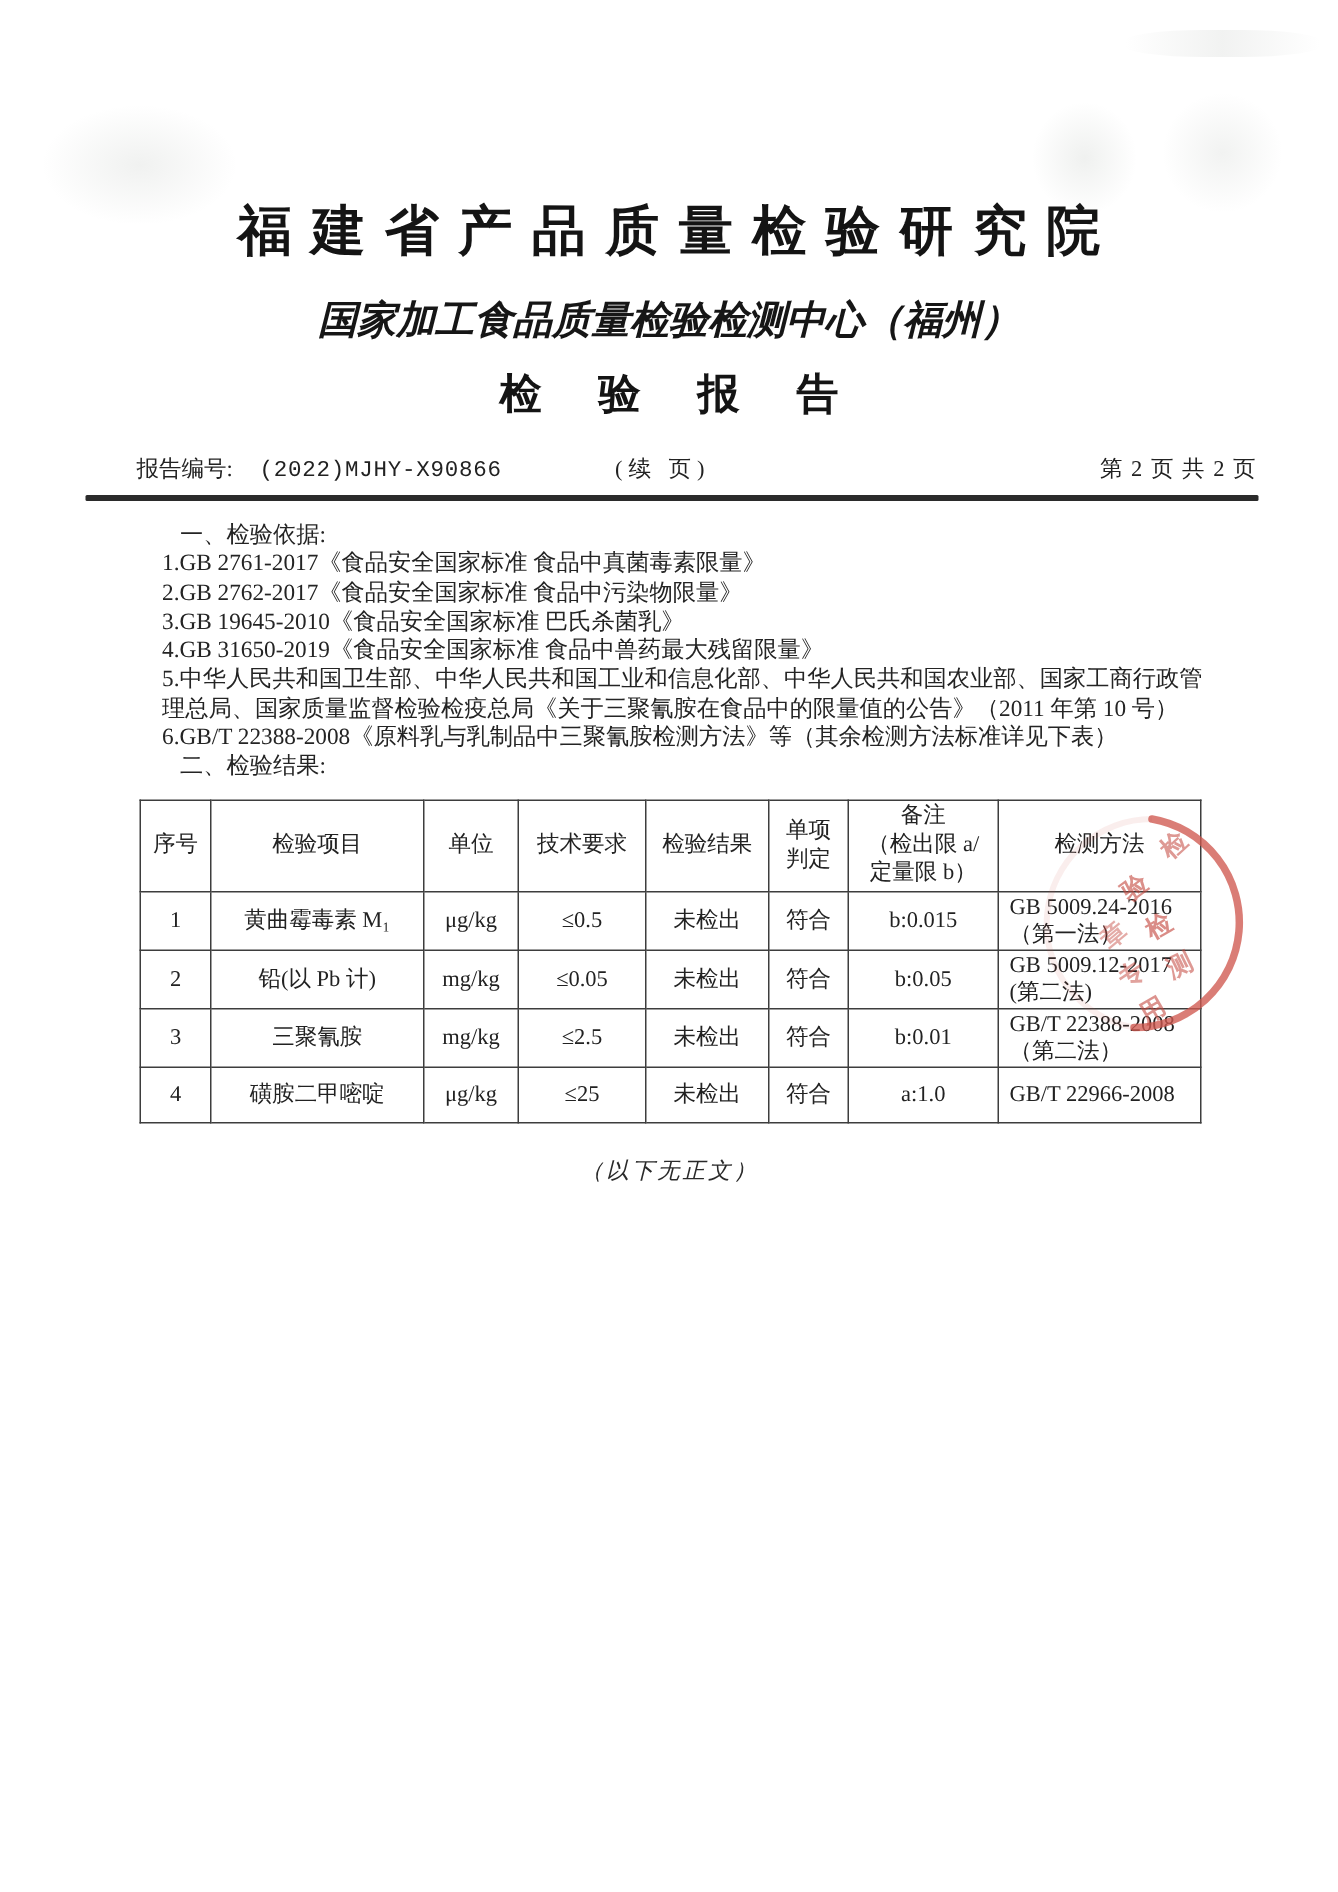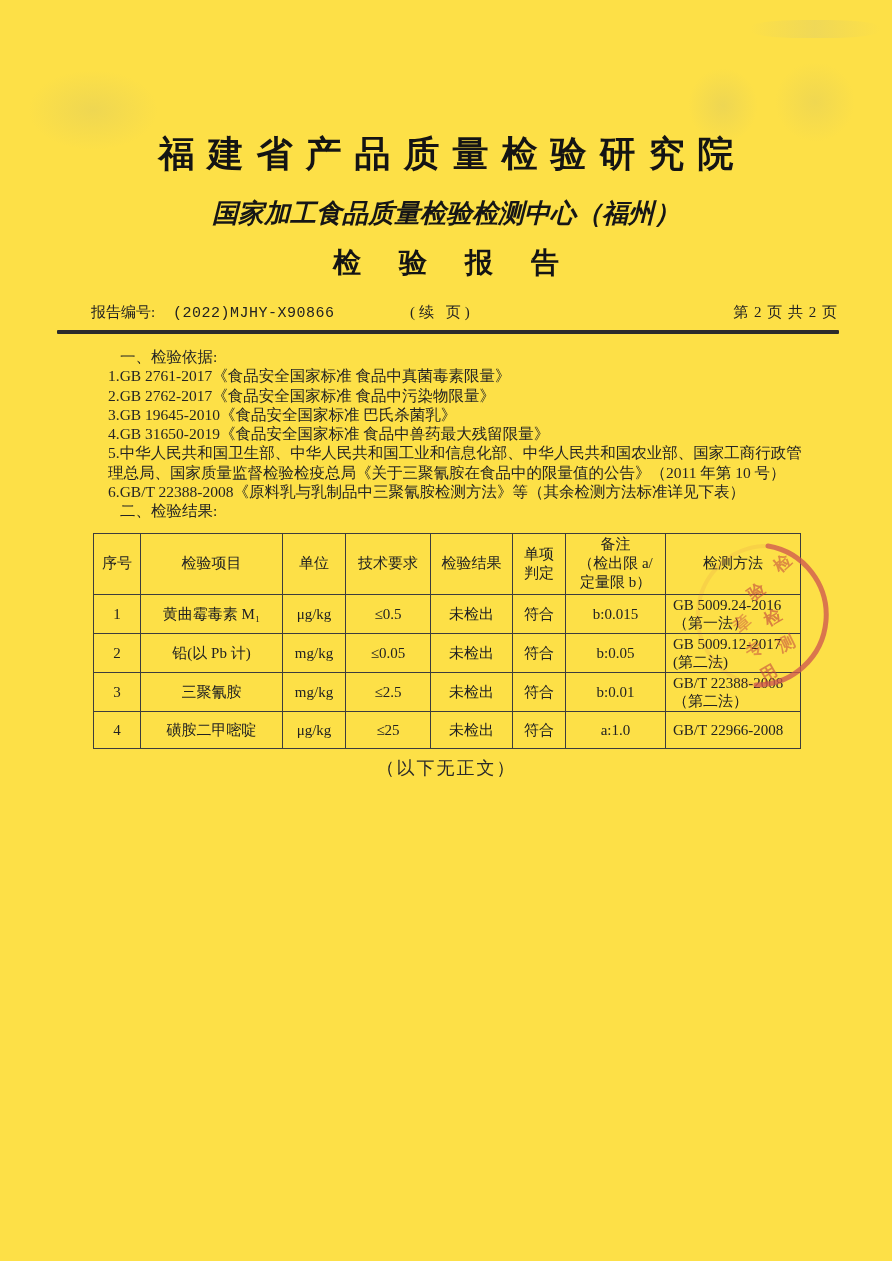--- a/index.html
+++ b/index.html
@@ -1,19 +1,19 @@
 <!DOCTYPE html>
 <html><head>
 <meta charset="utf-8">
 <style>
   html,body{margin:0;padding:0;background:#e8e8e8;}
   .page{
     position:relative;
     width:892px;height:1261px;
-    background:#fde047;
+    background:#ffffff;
     overflow:hidden;
     font-family:"Liberation Serif","DejaVu Serif",serif;
     color:#1f1f1f;
   }
   
   .smudge{position:absolute;border-radius:50%;pointer-events:none;}
   .smudge-1{left:28px;top:70px;width:130px;height:80px;
     background:radial-gradient(closest-side,rgba(150,158,150,.14),rgba(150,158,150,0));}
   .smudge-2{left:688px;top:68px;width:70px;height:75px;
     background:radial-gradient(closest-side,rgba(150,158,150,.15),rgba(150,158,150,0));}
@@ -67,22 +67,22 @@
     padding:1px 3px;
     font-weight:normal;
     white-space:pre-line;
     overflow:hidden;
   }
   table.results thead th{height:58px;line-height:19px;}
   table.results tbody td{height:34px;line-height:18px;}
   table.results td.method{text-align:left;padding-left:7px;}
 
   .endnote{
-    width:707px;margin-left:93px;margin-top:7px;
-    text-align:center;font-size:18px;color:#2a2a2a;letter-spacing:2px;
+    width:707px;margin-left:93px;margin-top:22px;
+    text-align:center;font-size:15px;color:#2a2a2a;letter-spacing:2px;font-style:italic;
   }
 
   .stamp{position:absolute;left:690px;top:540px;width:150px;height:150px;pointer-events:none;}
   .stamp svg{position:absolute;left:0;top:0;}
   .stamp .ch{
     position:absolute;color:#c4473e;font-size:17px;font-weight:bold;
     font-family:"Liberation Serif","DejaVu Serif",serif;
   }
   .ch1{left:84px;top:12px;transform:rotate(-42deg);opacity:.55;}
   .ch2{left:58px;top:40px;transform:rotate(-36deg);opacity:.60;}

